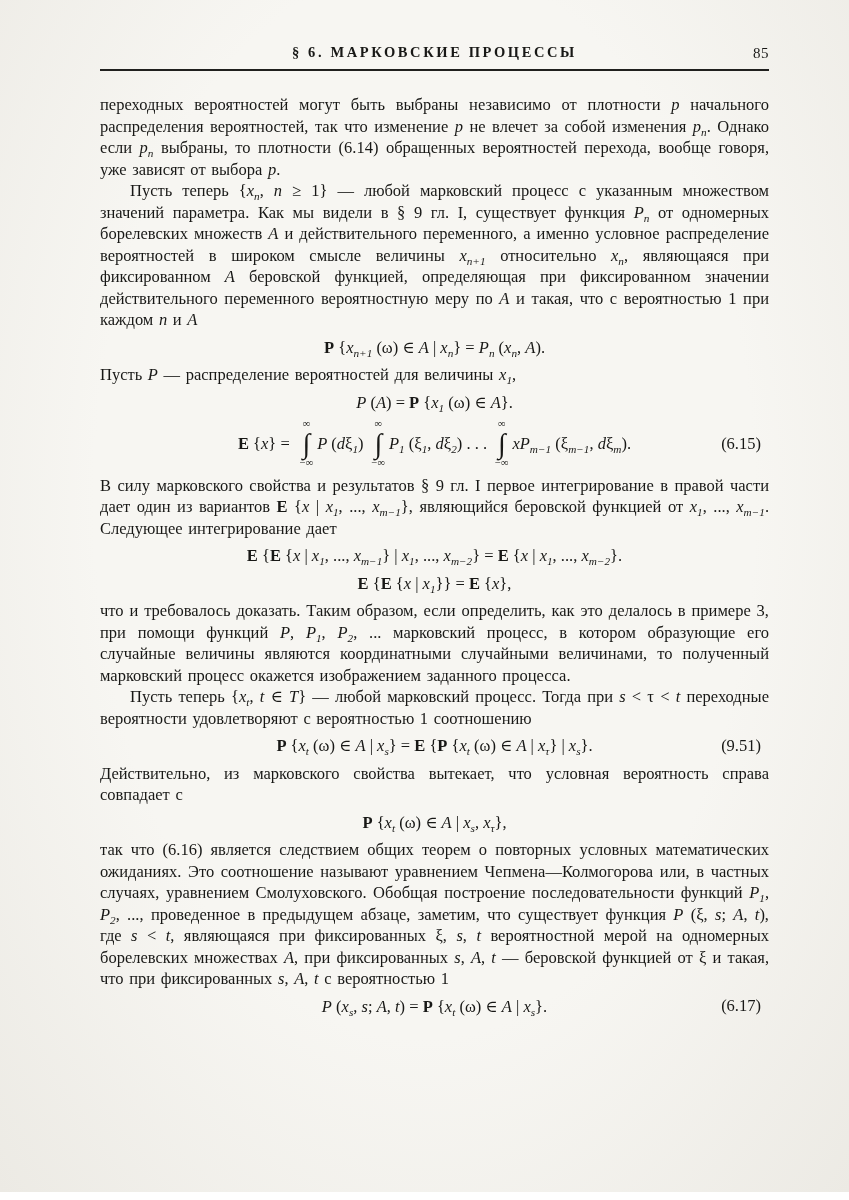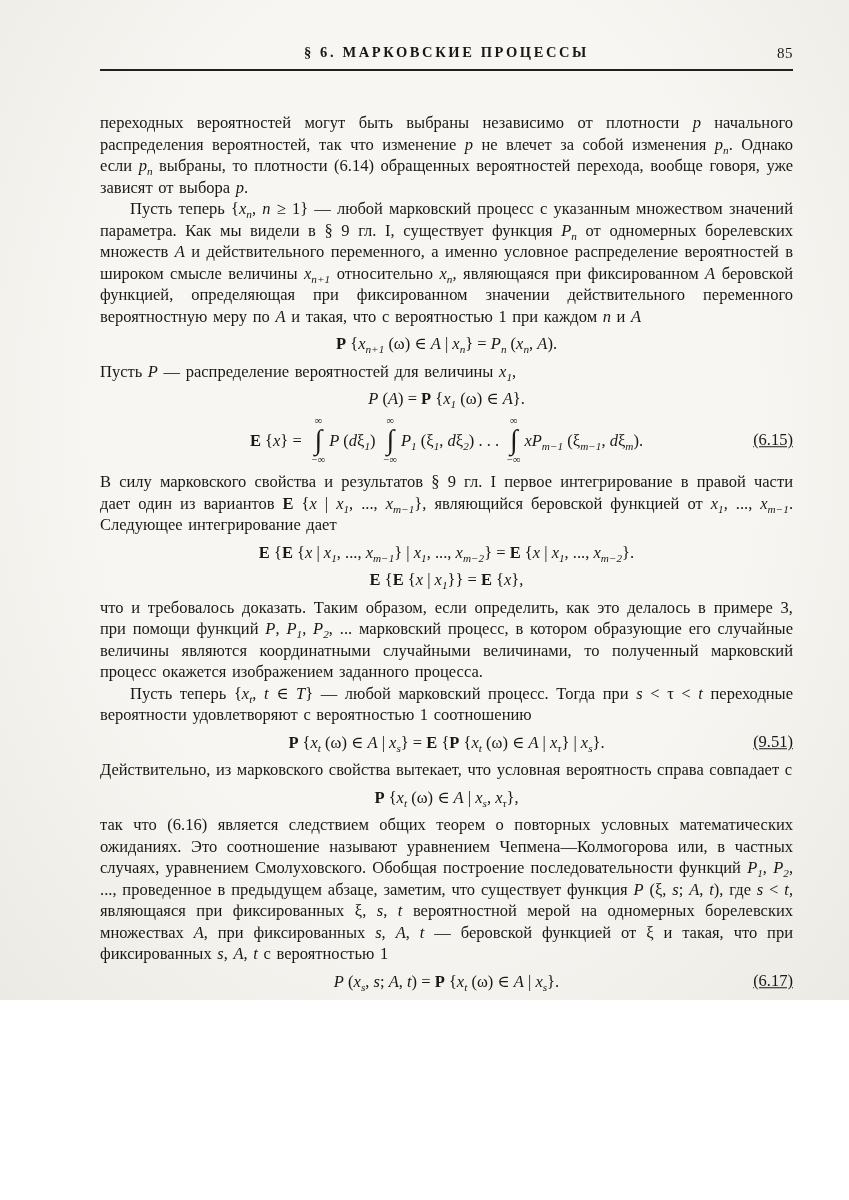--- a/index.html
+++ b/index.html
@@ -1,20 +1,20 @@
 <!DOCTYPE html>
 <html lang="ru"><head>
 <meta charset="utf-8">
 <style>
   html,body{margin:0;padding:0;}
   .page{
     position:relative;
-    width:849px;height:1000px;
+    width:849px;height:1192px;
     box-sizing:border-box;
-    padding:44px 56px 0 100px;
+    padding:44px 80px 0 100px;
     background:radial-gradient(ellipse at 50% 42%, #f7f6f2 55%, #eceae4 100%);
     color:#181816;
     font-family:"Liberation Serif","DejaVu Serif",serif;
   }
   
   .runhead{position:relative;height:20px;}
   .runhead .title{
     text-align:center;
     font-weight:bold;
     font-size:14.5px;
@@ -25,21 +25,21 @@
     position:absolute;right:0;top:1px;
     font-size:15px;letter-spacing:0.5px;
   }
   .headrule{
     border:none;
     border-top:2.2px solid #20201e;
     margin:5px 0 0 0;
   }
   
   main{
-    margin-top:41px;
+    margin-top:23px;
     font-size:16.5px;
     line-height:21.5px;
     text-align:justify;
     word-spacing:1.5px;
   }
   p{margin:0;}
   p.indent{text-indent:30px;}
   i{font-style:italic;}
   sub{font-size:68%;line-height:0;font-style:italic;}
   
@@ -47,24 +47,23 @@
     position:relative;
     display:flex;
     justify-content:center;
     align-items:center;
     margin:6px 0;
     font-size:16.5px;
     text-align:center;
     word-spacing:normal;
   }
   .display .eqnum{
-    position:absolute;right:0;top:50%;
+    position:absolute;right:8px;top:50%;
     transform:translateY(-50%);
     font-style:normal;
-    text-decoration:underline;
   }
   .f615{display:inline-flex;align-items:center;}
   .intgroup{display:inline-flex;align-items:center;}
   .int{
     display:inline-flex;flex-direction:column;align-items:center;
     line-height:1;margin:0 4px 0 8px;
   }
   .int .lim{font-size:10.5px;line-height:1;}
   .int .sign{font-size:28px;line-height:0.95;padding:1px 0;}
   .expr{white-space:nowrap;}

